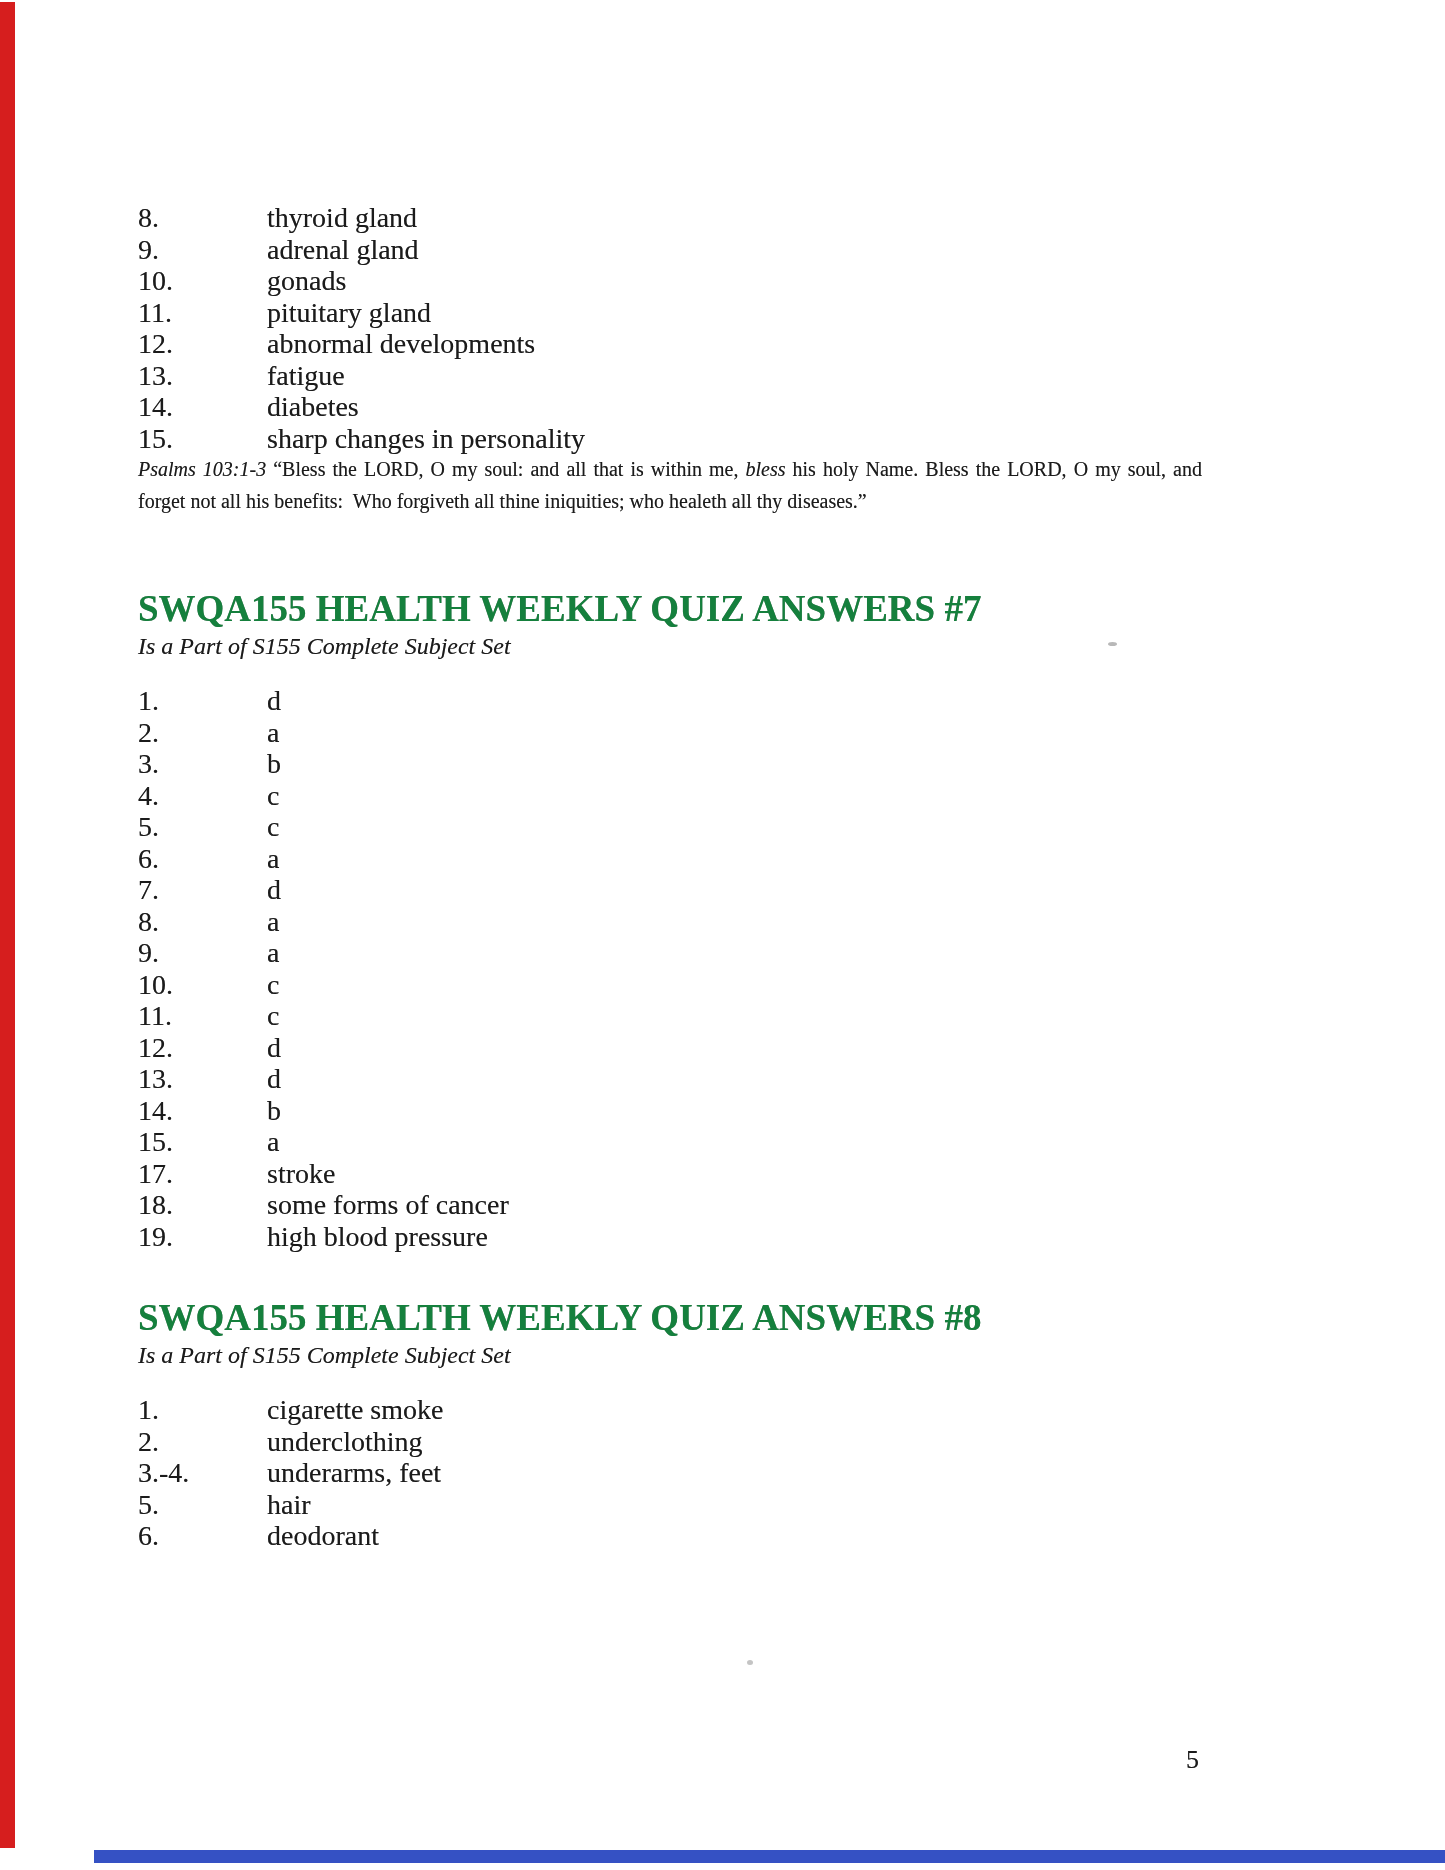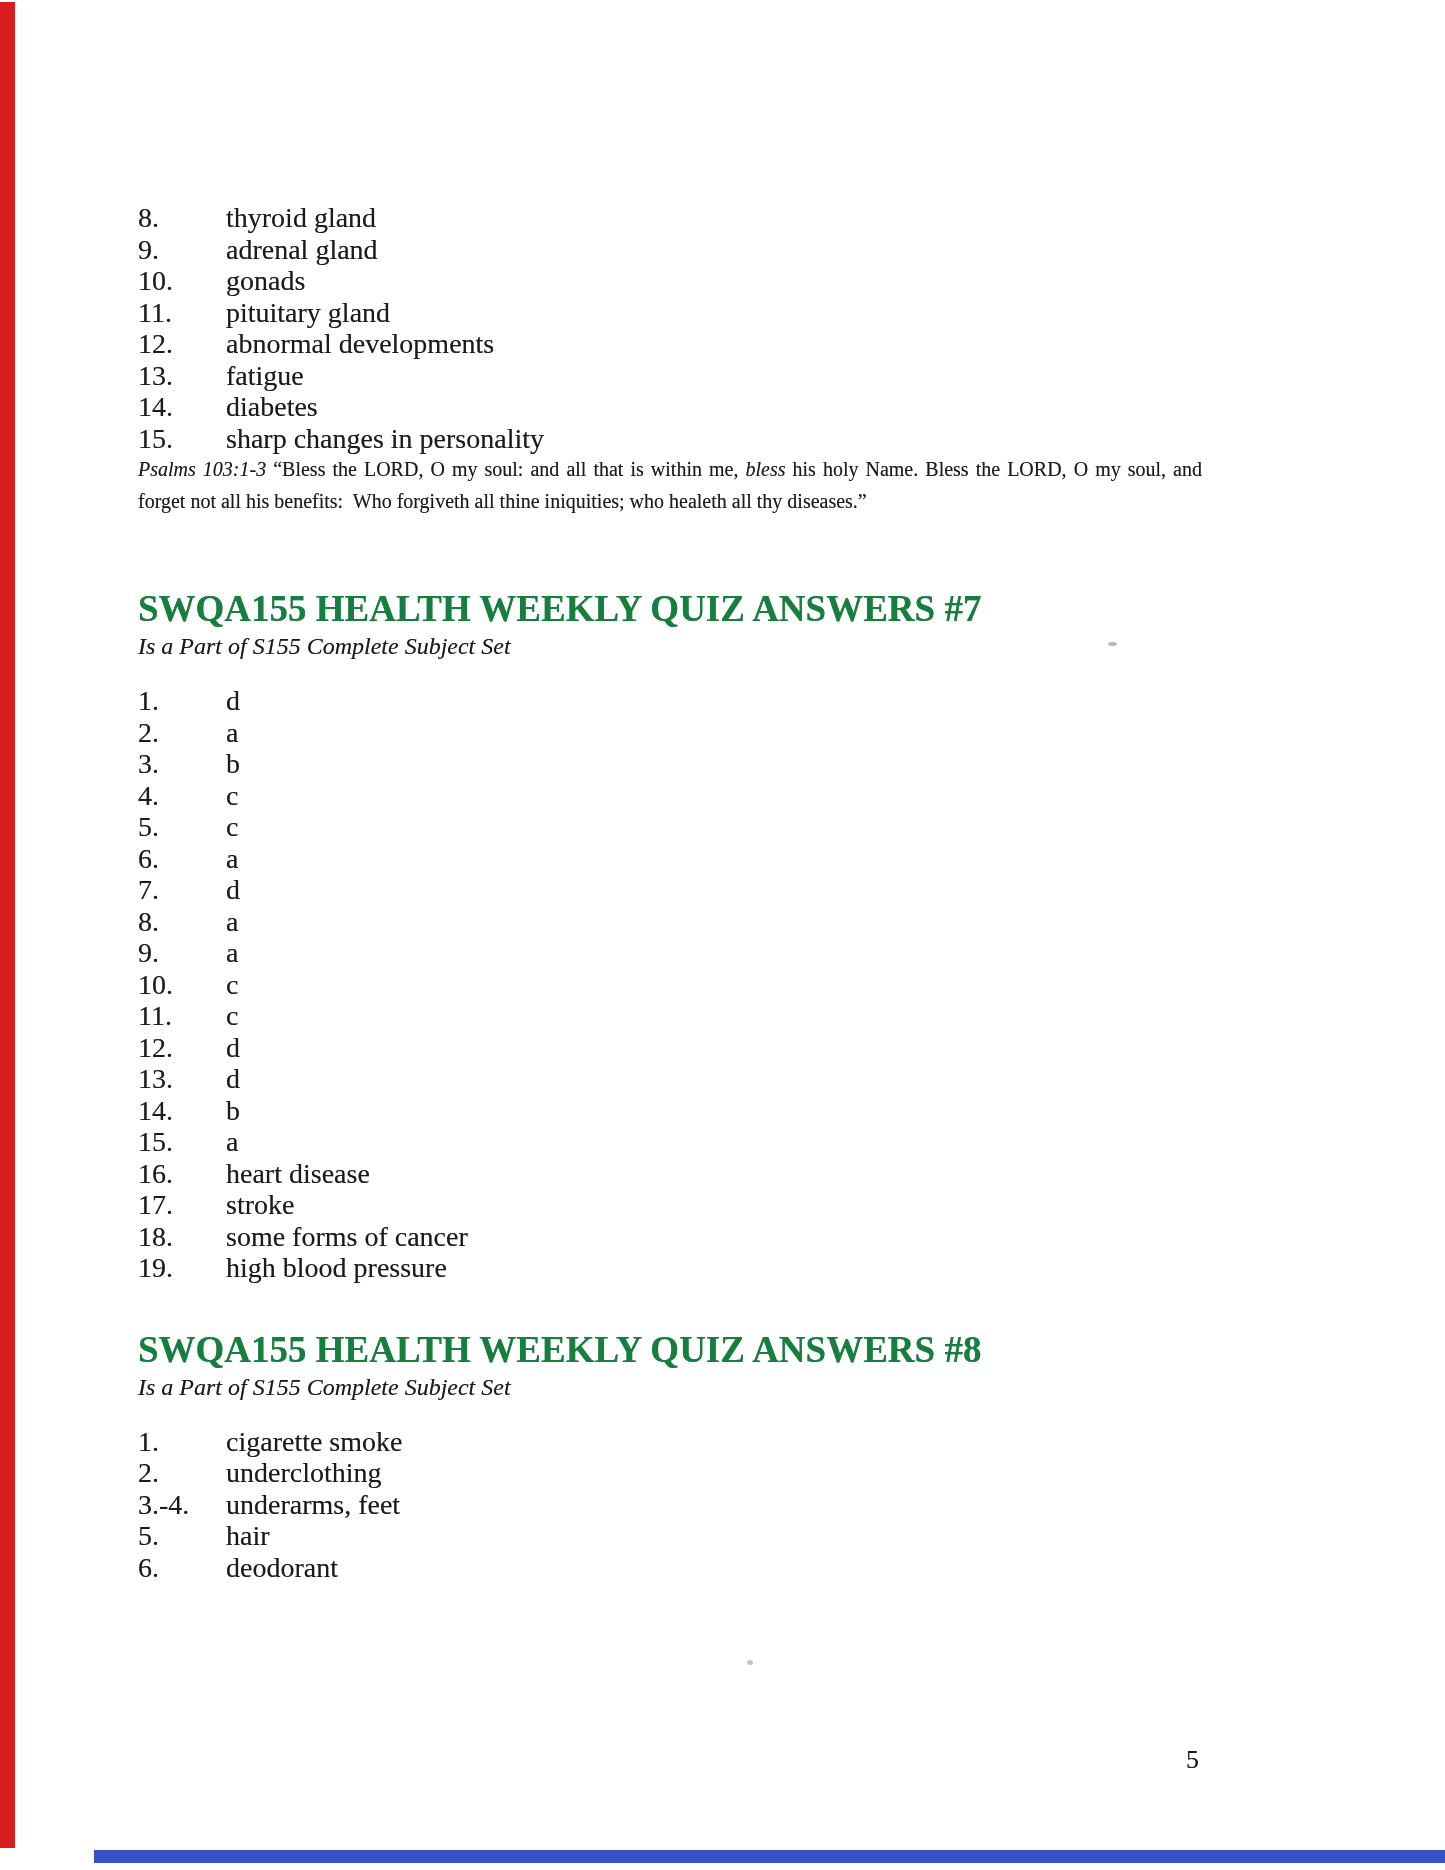--- a/index.html
+++ b/index.html
@@ -17,21 +17,21 @@
   .blue-line  { position:absolute; left:94px; top:1850px; width:1351px; height:13px; }
   .speckle { position:absolute; background:#b8b8b8; border-radius:50%; text-shadow:none; }
   .speckle-1 { left:1108px; top:642px; width:9px; height:4px; }
   .speckle-2 { left:747px; top:1660px; width:6px; height:5px; background:#c4c4c4; }
 
   
   .content { position:absolute; left:138px; top:202px; width:1064px; }
 
   .row { display:flex; font-size:28px; line-height:31.5px; }
   .row .num { flex:0 0 88px; width:88px; }
-  .row .txt { flex:1 1 auto; }
+  .row .txt { flex:1 1 auto;margin-left:41px; }
 
   .psalms {
     margin:0; font-size:20px; line-height:31.5px;
     text-align:justify; width:100%;
   }
   .italic { font-style:italic; }
 
   .quiz-title {
     margin:70px 0 0 0;
     font-size:37px; line-height:44px;
@@ -173,24 +173,20 @@
         <div class="row">
           <span class="num">14.</span>
           <span class="txt">b</span>
         </div>
 
         <div class="row">
           <span class="num">15.</span>
           <span class="txt">a</span>
         </div>
 
-        <div class="row">
-          <span class="num">16.</span>
-          <span class="txt">heart disease</span>
-        </div>
 
         <div class="row">
           <span class="num">17.</span>
           <span class="txt">stroke</span>
         </div>
 
         <div class="row">
           <span class="num">18.</span>
           <span class="txt">some forms of cancer</span>
         </div>

